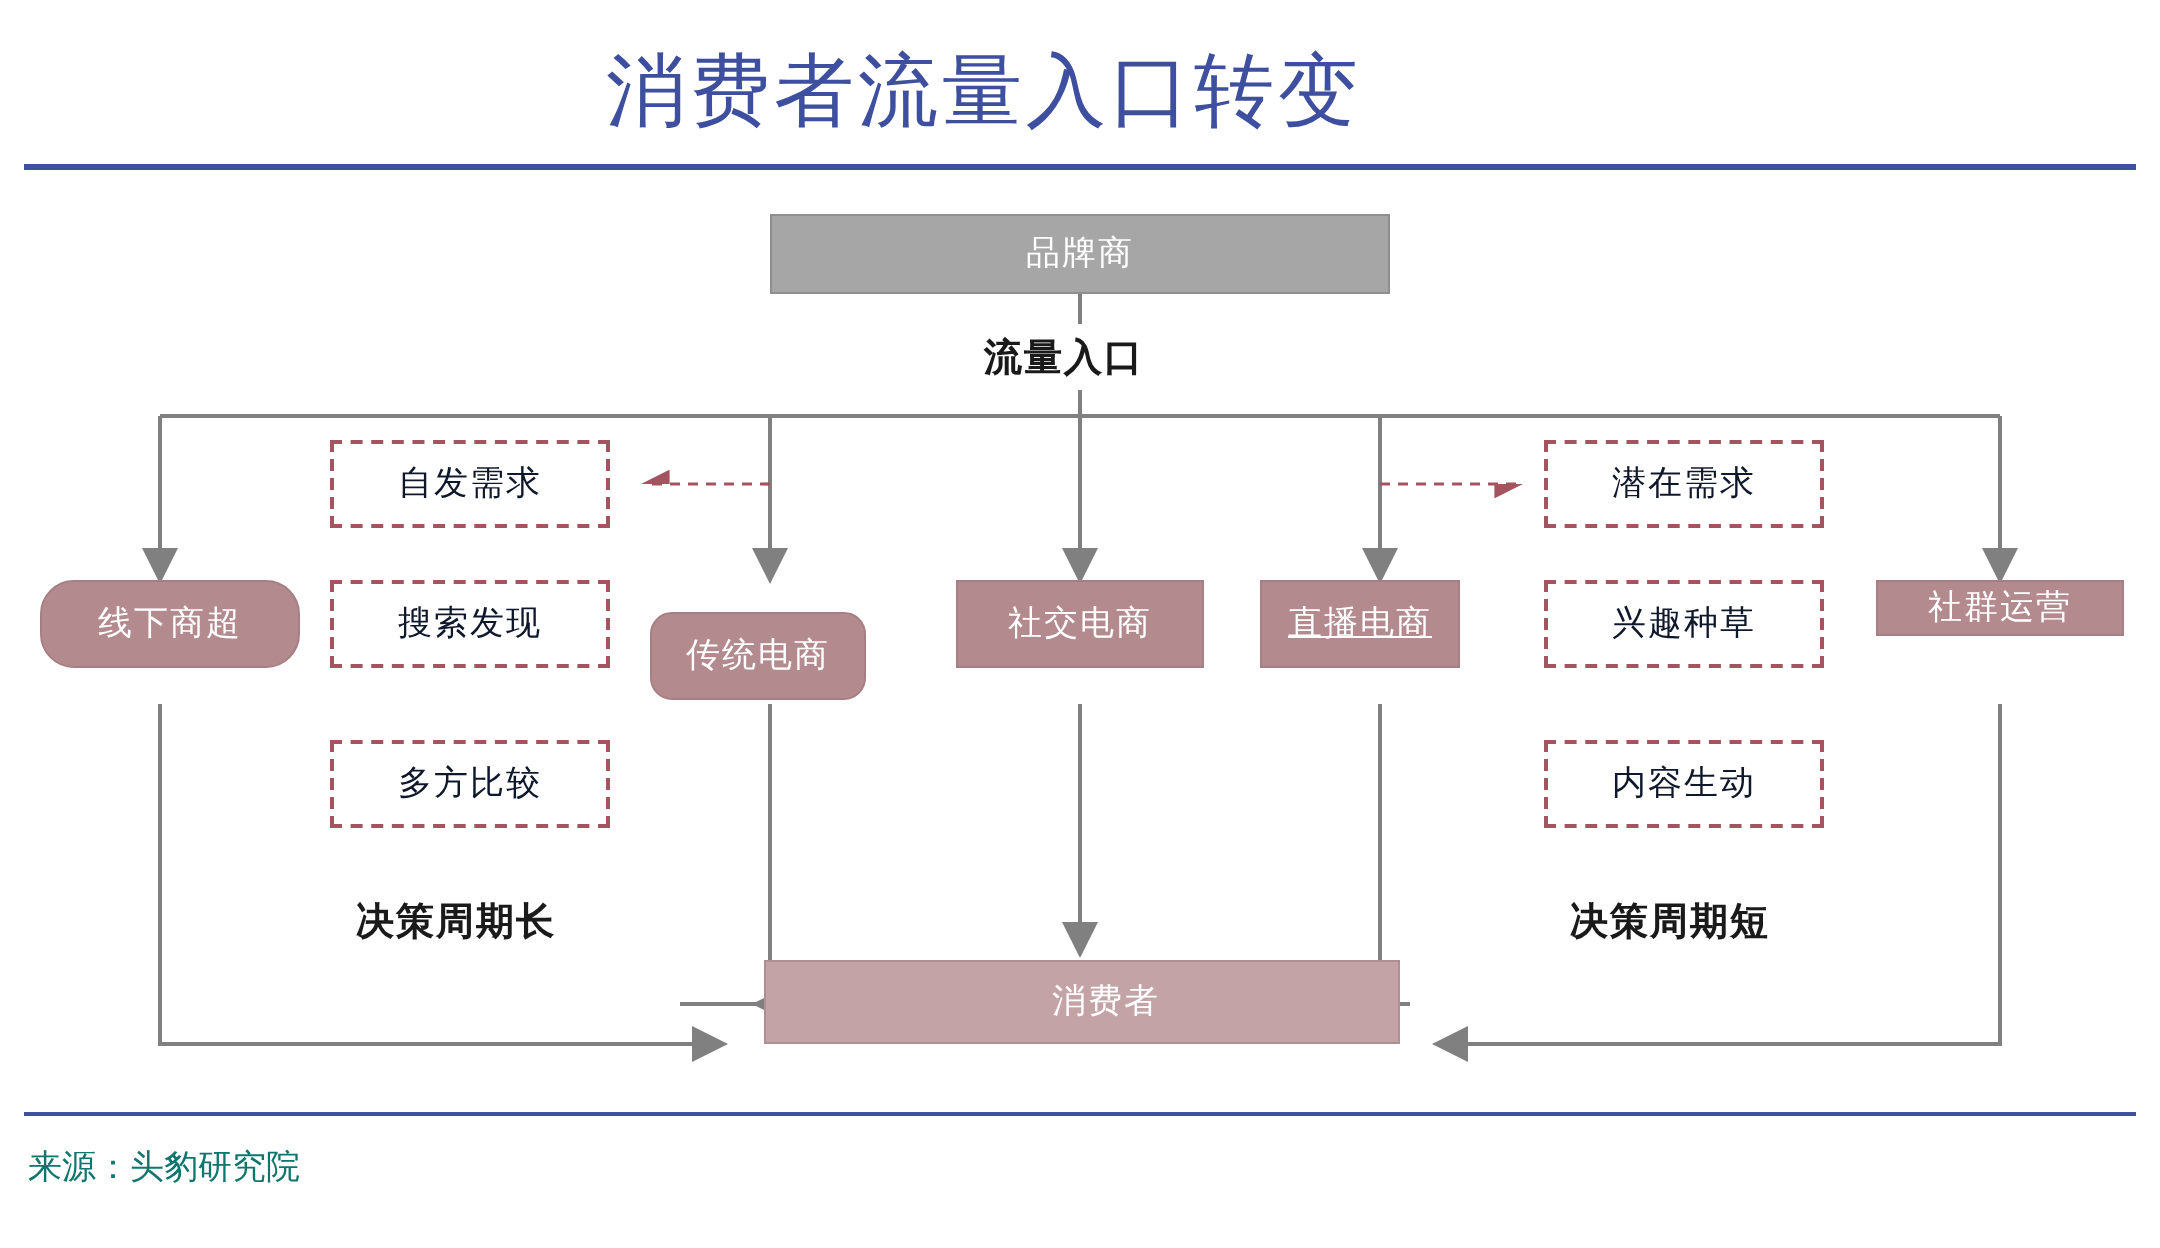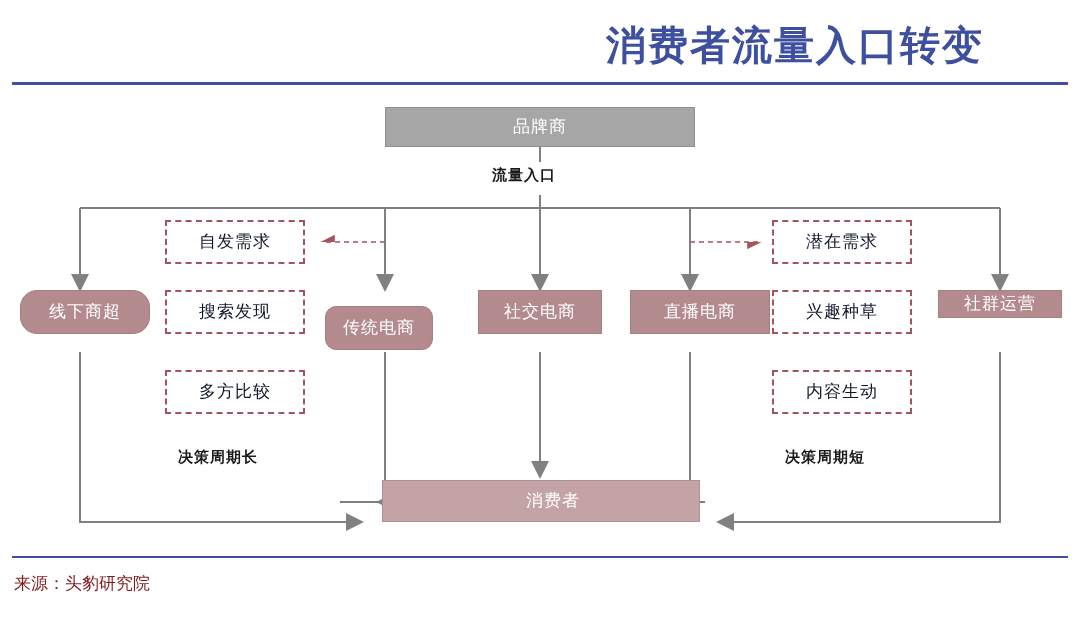--- a/index.html
+++ b/index.html
@@ -19,23 +19,23 @@
     position: relative;
     width: 1080px;
     height: 624px;
   }
   
   .title {
     position: absolute;
     left: 0;
     top: 18px;
     width: 984px;
-    text-align: right;
+    text-align: center;
     font-size: 40px;
-    font-weight: bold;
+    font-weight: normal;
     color: #3d4f9e;
     letter-spacing: 2px;
   }
   .rule-top {
     position: absolute;
     left: 12px;
     top: 82px;
     width: 1056px;
     height: 3px;
     background: #3d4f9e;
@@ -46,21 +46,21 @@
     top: 556px;
     width: 1056px;
     height: 2px;
     background: #3d4f9e;
   }
   .source {
     position: absolute;
     left: 14px;
     top: 572px;
     font-size: 17px;
-    color: #7f1d1d;
+    color: #0f766e;
   }
   
   #diagram {
     position: absolute;
     left: 0;
     top: 90px;
     width: 1080px;
     height: 460px;
   }
   svg.wires {
@@ -96,21 +96,21 @@
     border: 1px solid #b08f93;
     padding-left: 24px;
   }
   .node.dashed {
     background: #ffffff;
     color: #0f172a;
     border: 2px dashed #a3545e;
   }
   .label-plain {
     position: absolute;
-    font-size: 15px;
+    font-size: 19px;
     font-weight: bold;
     color: #1a1a1a;
     letter-spacing: 1px;
     white-space: nowrap;
   }
 </style>
 </head>
 <body>
 
 <div id="page">
@@ -173,21 +173,21 @@
 
     <div class="node channel" style="left:20px; top:200px; width:130px; height:44px;border-radius:17px;">
       <span>线下商超</span>
     </div>
     <div class="node channel" style="left:325px; top:216px; width:108px; height:44px;border-radius:11px;">
       <span>传统电商</span>
     </div>
     <div class="node channel" style="left:478px; top:200px; width:124px; height:44px;">
       <span>社交电商</span>
     </div>
-    <div class="node channel" style="left:630px; top:200px; width:140px; height:44px;">
+    <div class="node channel" style="left:630px; top:200px; width:100px; height:44px;text-decoration:underline;">
       <span>直播电商</span>
     </div>
     <div class="node channel" style="left:938px; top:200px; width:124px; height:28px;">
       <span>社群运营</span>
     </div>
 
     <div class="node dashed" style="left:165px; top:130px; width:140px; height:44px;">
       <span>自发需求</span>
     </div>
     <div class="node dashed" style="left:165px; top:200px; width:140px; height:44px;">

